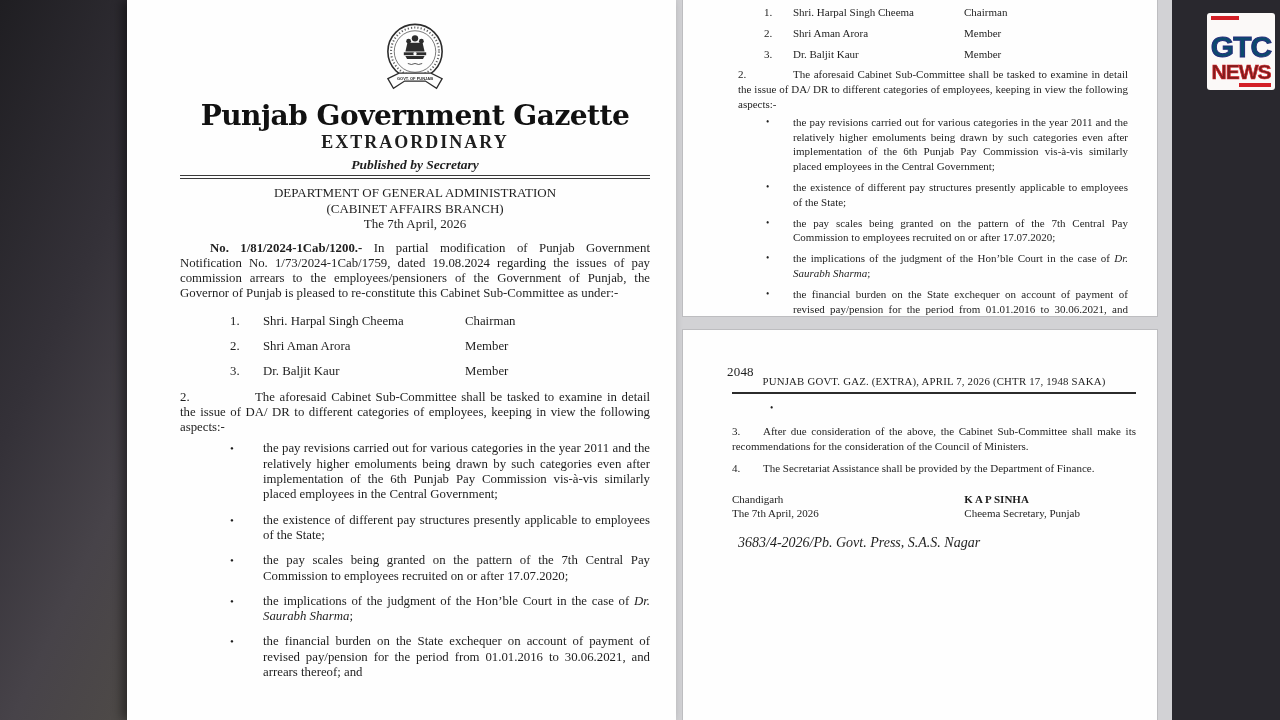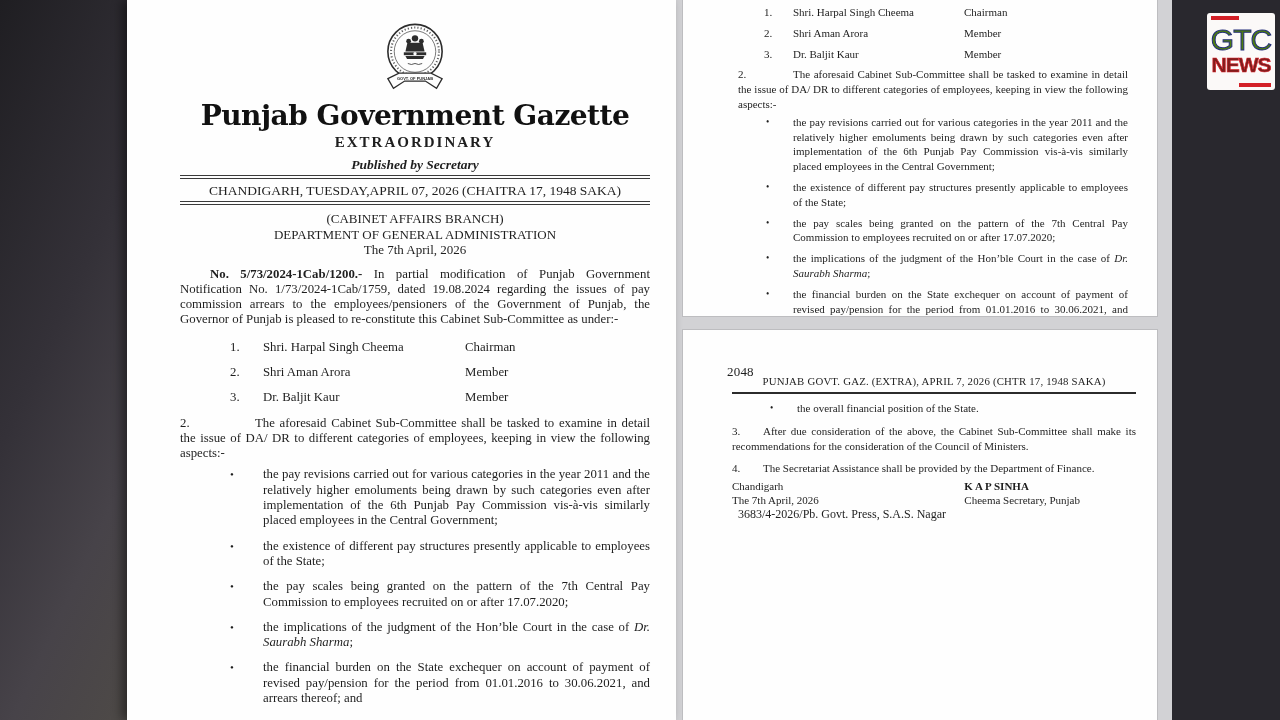--- a/index.html
+++ b/index.html
@@ -29,21 +29,21 @@
   }
   .page-rt { left:682px; top:0; width:476px; height:317px; border:1px solid #bdbdc0; border-top:none; }
   .page-rb { left:682px; top:329px; width:476px; height:391px; border:1px solid #bdbdc0; border-bottom:none; }
 
   .b { font-weight:bold; }
 
   
   .lp-content { position:absolute; left:53px; top:0; width:470px; height:720px; font-size:12.8px; line-height:15.3px; }
   .emblem-wrap { margin:18px auto 0; width:80px; height:80px; }
   .gz-title { margin-top:2px; text-align:center; font-family:"DejaVu Serif", serif; font-weight:bold; font-size:28px; line-height:32px; letter-spacing:-0.5px; color:#111; }
-  .gz-extra { text-align:center; font-weight:bold; font-size:15px; line-height:20px; letter-spacing:2px; }
+  .gz-extra { text-align:center; font-weight:bold; font-size:18px; line-height:20px; letter-spacing:2px; }
   .gz-pub { margin-top:6px; text-align:center; font-weight:bold; font-style:italic; font-size:13.5px; line-height:14px; padding-bottom:3px; border-bottom:4px double #3a3a3a; }
   .gz-date { text-align:center; font-size:13.5px; line-height:15px; padding:4px 0 3px; border-bottom:4px double #3a3a3a; }
   .gz-heads { margin-top:6px; text-align:center; font-size:13px; line-height:15.5px; }
   .intro { margin-top:9px; text-align:justify; text-indent:30px; }
 
   .crow { display:flex; }
   .c-left { margin-top:12px; }
   .c-left .crow { padding-left:50px; margin-bottom:10px; }
   .c-left .cnum { width:33px; }
   .c-left .cname { width:202px; }
@@ -75,30 +75,30 @@
 
   
   .rb-content { position:absolute; left:49px; top:0; width:404px; font-size:11px; line-height:14.5px; }
   .rb-header { margin-top:44px; position:relative; text-align:center; font-size:10.8px; letter-spacing:0.2px; padding-bottom:3px; border-bottom:2px solid #2b2b2b; }
   .rb-pagenum { position:absolute; left:-5px; top:-9px; font-size:13px; }
   .rb-bullet { margin-top:7px; padding-left:38px; }
   .rb-bullet .bm { width:27px; font-size:9.5px; }
   .p3 { margin-top:9px; }
   .p3 p, .p4 p { text-indent:31px; }
   .p4 { margin-top:8px; }
-  .sig { margin-top:3px; display:flex; justify-content:space-between; padding-right:56px; line-height:14px; }
-  .press { padding-left:6px; font-size:12px; }
+  .sig { margin-top:16px; display:flex; justify-content:space-between; padding-right:56px; line-height:14px; }
+  .press { margin-top:16px; padding-left:6px; font-style:italic; font-size:14px; }
 
   
   .gtc {
     position:absolute; left:1207px; top:13px; width:68px; height:77px;
     background:#fbf9f8; border-radius:3px; text-align:center; overflow:hidden;
     font-family:"Liberation Sans", sans-serif;
   }
-  .gtc-t1 { margin-top:12px; font-size:30px; line-height:29px; font-weight:400; color:#4d7c0f; letter-spacing:-1px; -webkit-text-stroke:1px #232d7a; }
+  .gtc-t1 { margin-top:19px; font-size:30px; line-height:29px; font-weight:700; color:#0c4a6e; letter-spacing:-1px; -webkit-text-stroke:1px #232d7a; }
   .gtc-t2 { font-size:21px; line-height:22px; font-weight:800; color:#7f1d1d; letter-spacing:-1px; -webkit-text-stroke:0.7px #d32027; }
   .gtc-bar-top { position:absolute; top:3px; left:4px; width:28px; height:4px; background:#d32027; }
   .gtc-bar-bot { position:absolute; bottom:3px; right:4px; width:32px; height:4px; background:#d32027; }
 </style>
 </head>
 <body>
 
 <div class="canvas">
 
   <div class="left-strip"></div>
@@ -125,29 +125,28 @@
           <circle cx="50" cy="44.8" r="2.1" fill="#fefefe"></circle>
           <path d="M41,57 q4.5,2.5 9,0 q4.5,2.5 9,0" fill="none" stroke="#2d2d2d" stroke-width="1"></path>
           <path d="M16,76 L30,69 H70 L84,76 L77,88 L63,79 H37 L23,88 Z" fill="#fefefe" stroke="#2d2d2d" stroke-width="1.6"></path>
           <text x="50" y="77.5" text-anchor="middle" font-size="5" style="font-family:'Liberation Sans',sans-serif;font-weight:bold" fill="#2d2d2d">GOVT. OF PUNJAB</text>
         </svg>
       </div>
 
       <div class="gz-title">Punjab Government Gazette</div>
       <div class="gz-extra">EXTRAORDINARY</div>
       <div class="gz-pub">Published by Secretary</div>
-      <div class="gz-date">CHANDIGARH, TUESDAY,APRIL 07, 2026 (CHAITRA 17, 1948 SAKA)</div>
 
       <div class="gz-heads">
+        <div>DEPARTMENT OF GENERAL ADMINISTRATION</div>
         <div>(CABINET AFFAIRS BRANCH)</div>
-        <div>DEPARTMENT OF GENERAL ADMINISTRATION</div>
         <div>The 7th April, 2026</div>
       </div>
 
-      <p class="intro"><b>No. 5/73/2024-1Cab/1200.-</b><span> In partial modification of Punjab Government Notification No. 1/73/2024-1Cab/1759, dated 19.08.2024 regarding the issues of pay commission arrears to the employees/pensioners of the Government of Punjab, the Governor of Punjab is pleased to re-constitute this Cabinet Sub-Committee as under:-</span></p>
+      <p class="intro"><b>No. 1/81/2024-1Cab/1200.-</b><span> In partial modification of Punjab Government Notification No. 1/73/2024-1Cab/1759, dated 19.08.2024 regarding the issues of pay commission arrears to the employees/pensioners of the Government of Punjab, the Governor of Punjab is pleased to re-constitute this Cabinet Sub-Committee as under:-</span></p>
 
       <div class="c-left">
 
       <div class="crow">
           <span class="cnum">1.</span>
           <span class="cname">Shri. Harpal Singh Cheema</span>
           <span class="crole">Chairman</span>
         </div>
           <div class="crow">
           <span class="cnum">2.</span>
@@ -250,21 +249,20 @@
   <div class="page page-rb">
     <div class="rb-content">
 
       <div class="rb-header">
         <span class="rb-pagenum">2048</span>
         <span>PUNJAB GOVT. GAZ. (EXTRA), APRIL 7, 2026 (CHTR 17, 1948 SAKA)</span>
       </div>
 
       <div class="bl rb-bullet">
         <span class="bm">•</span>
-        <span class="bt">the overall financial position of the State.</span>
       </div>
 
       <div class="para-num p3">
         <span class="pnum">3.</span>
         <p>After due consideration of the above, the Cabinet Sub-Committee shall make its recommendations for the consideration of the Council of Ministers.</p>
       </div>
 
       <div class="para-num p4">
         <span class="pnum">4.</span>
         <p>The Secretariat Assistance shall be provided by the Department of Finance.</p>

